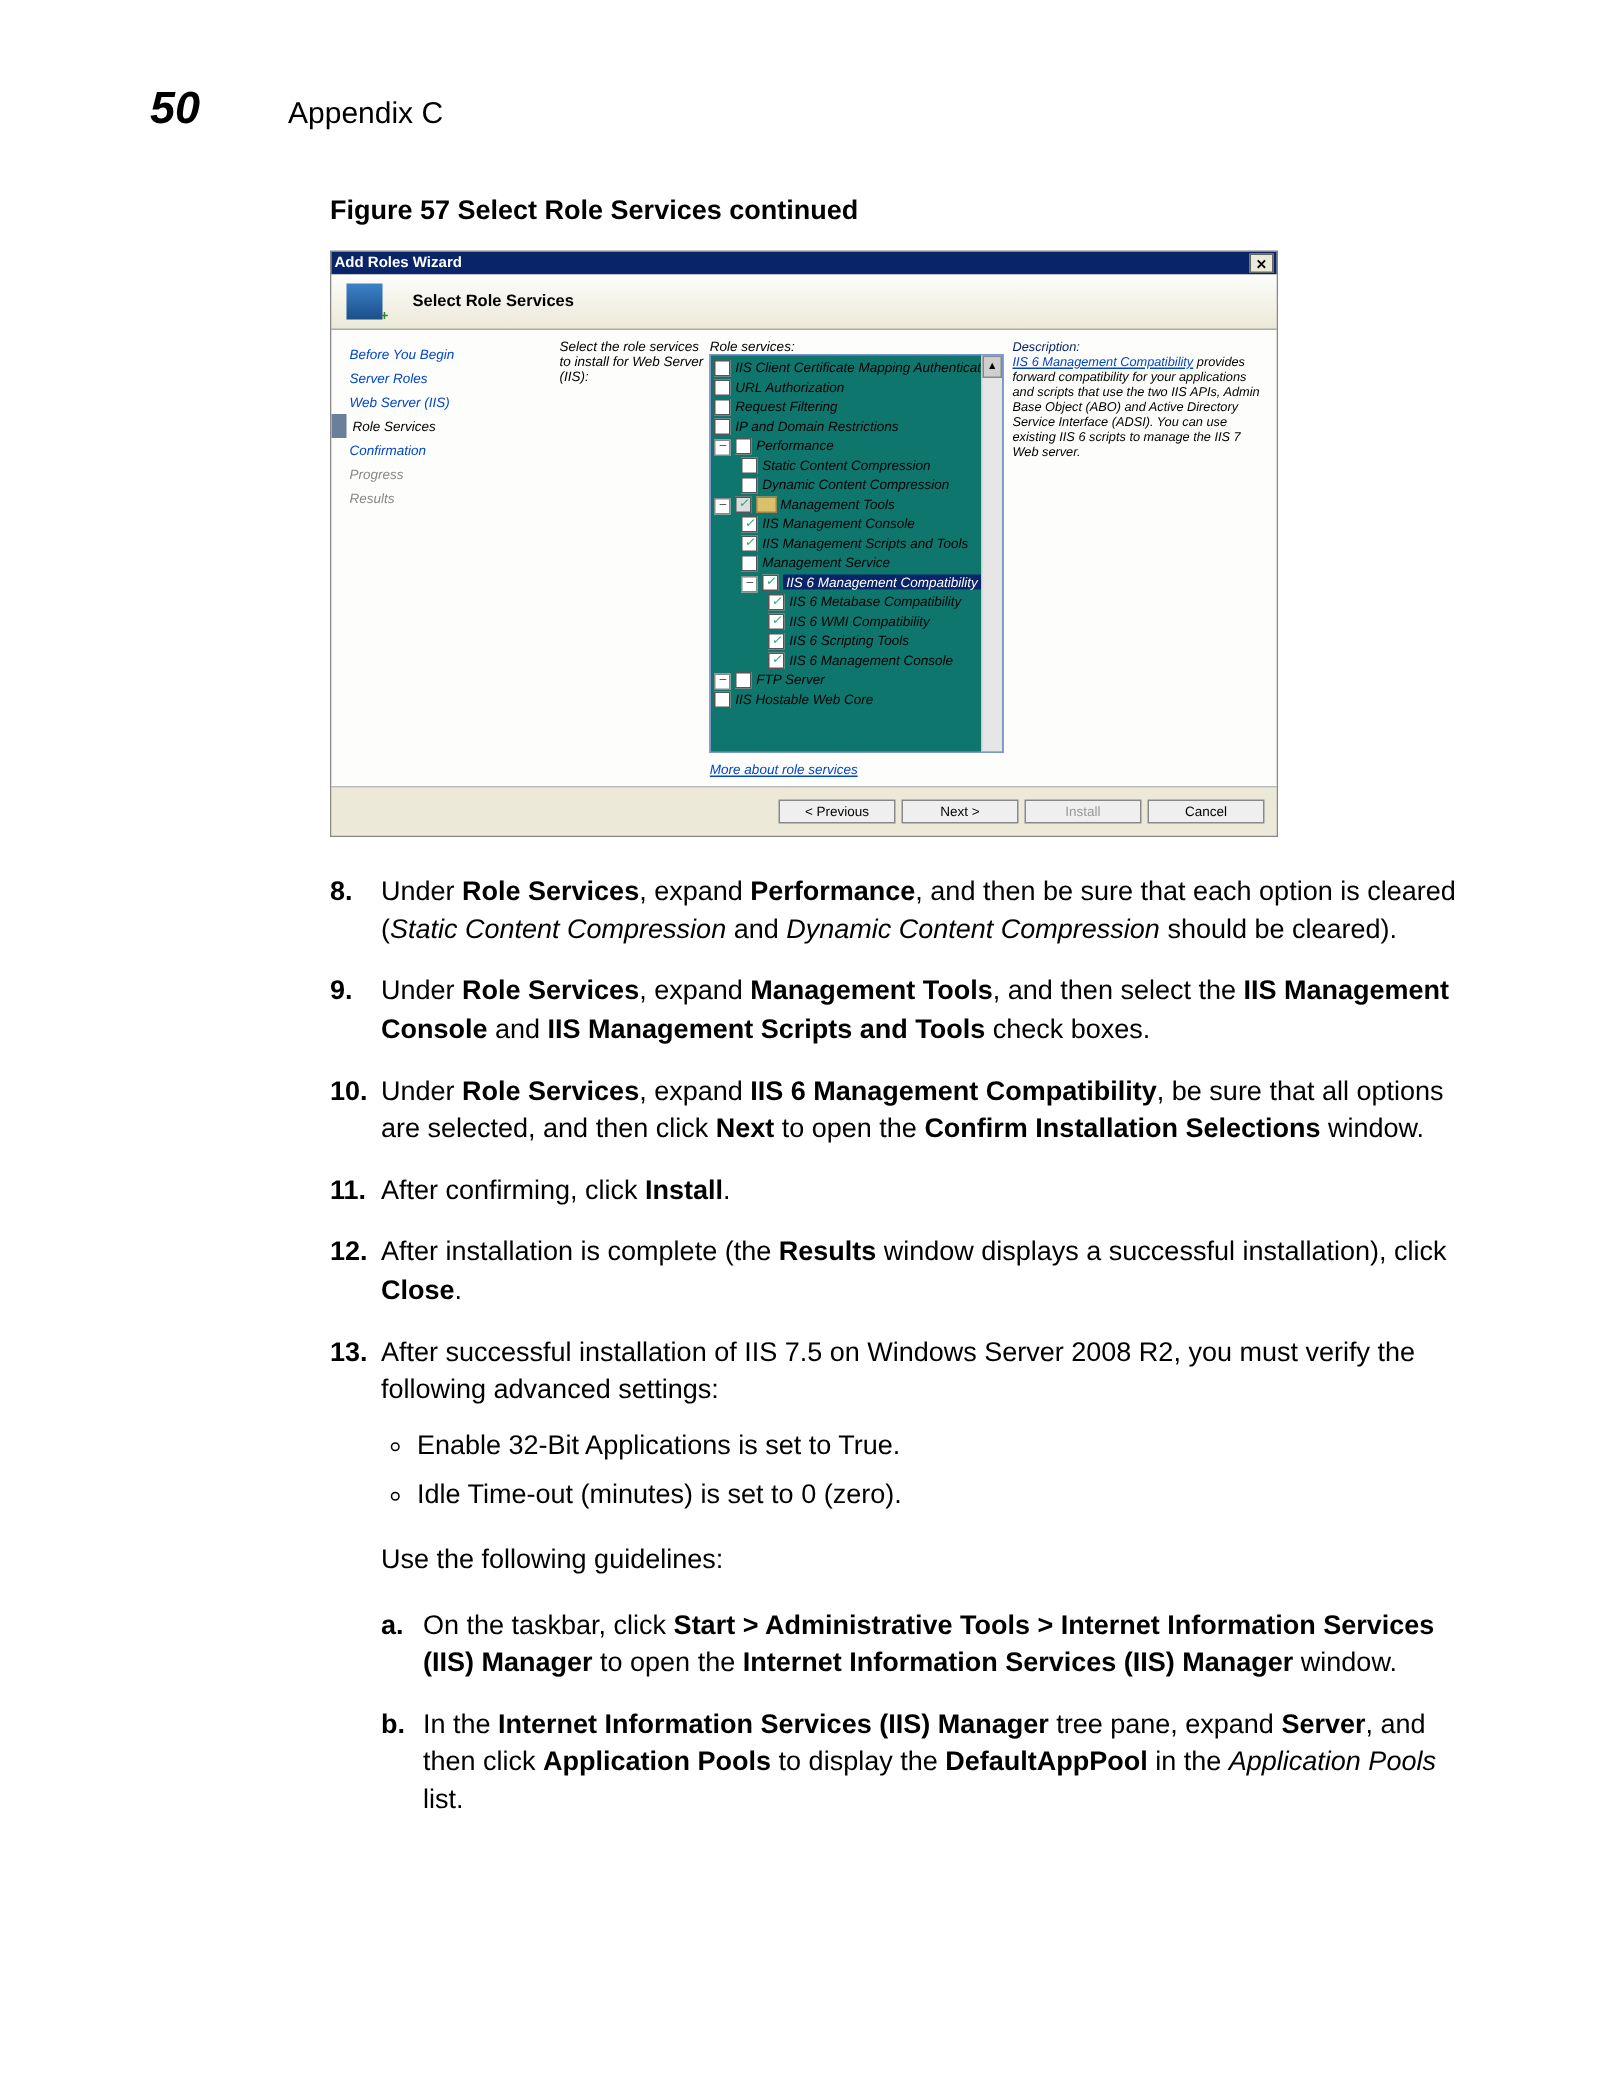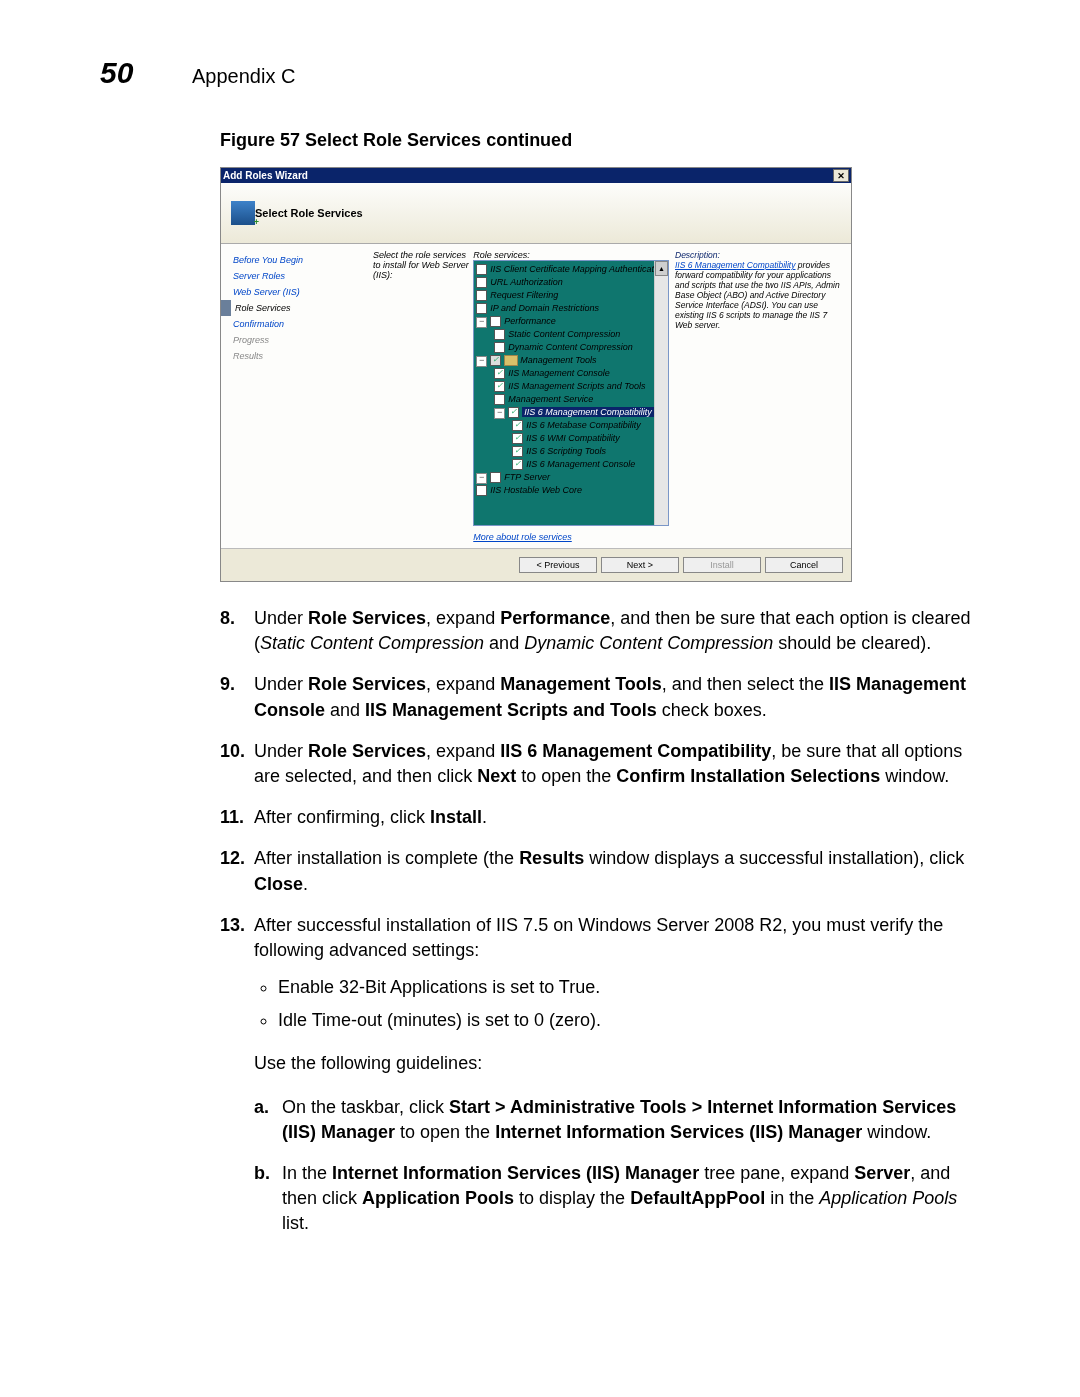--- a/index.html
+++ b/index.html
@@ -64,22 +64,22 @@
     display:flex;
     align-items:center;
     justify-content:center;
     border: 1px solid #666;
     font-size: 9px;
   }
   .wiz-header {
     background: linear-gradient(#fdfdfb,#ece9d8);
     display:flex;
     align-items:center;
-    gap:0;
-    padding: 18px 10px;
+    gap:20px;
+    padding: 6px 10px;
     border-bottom: 1px solid #aaa;
   }
   .wiz-icon {
     width: 24px;
     height: 24px;
     background: linear-gradient(#3d82c9,#1b4f8a);
     position: relative;
   }
   .wiz-icon::after{
     content:"+";

